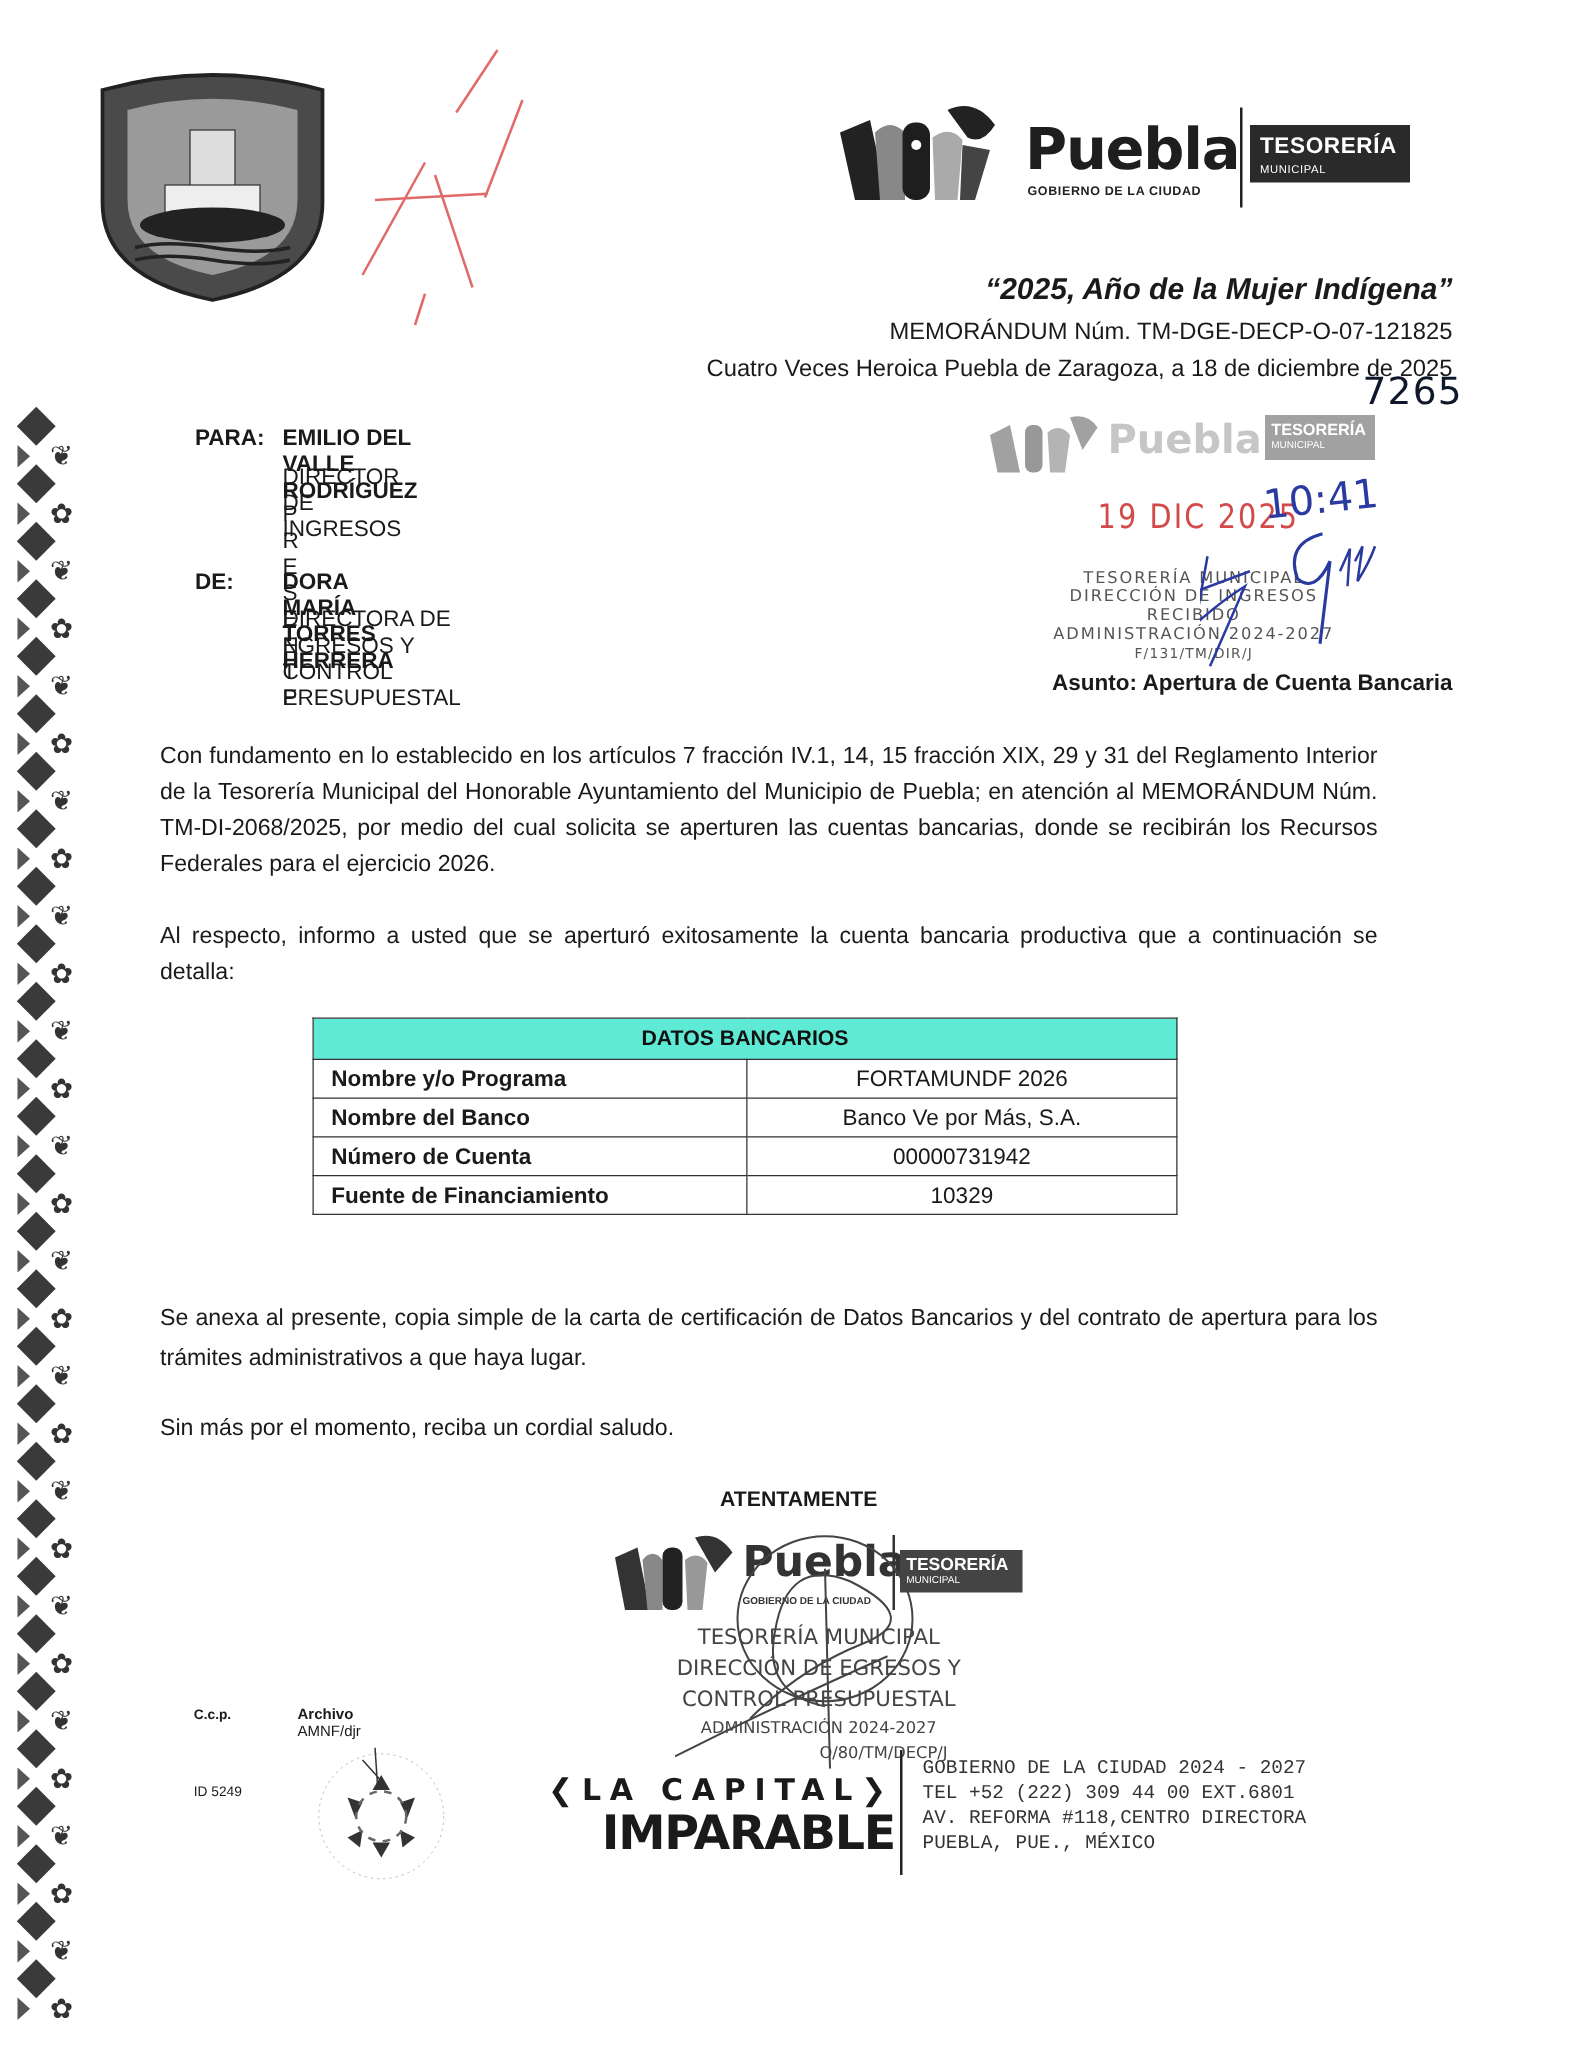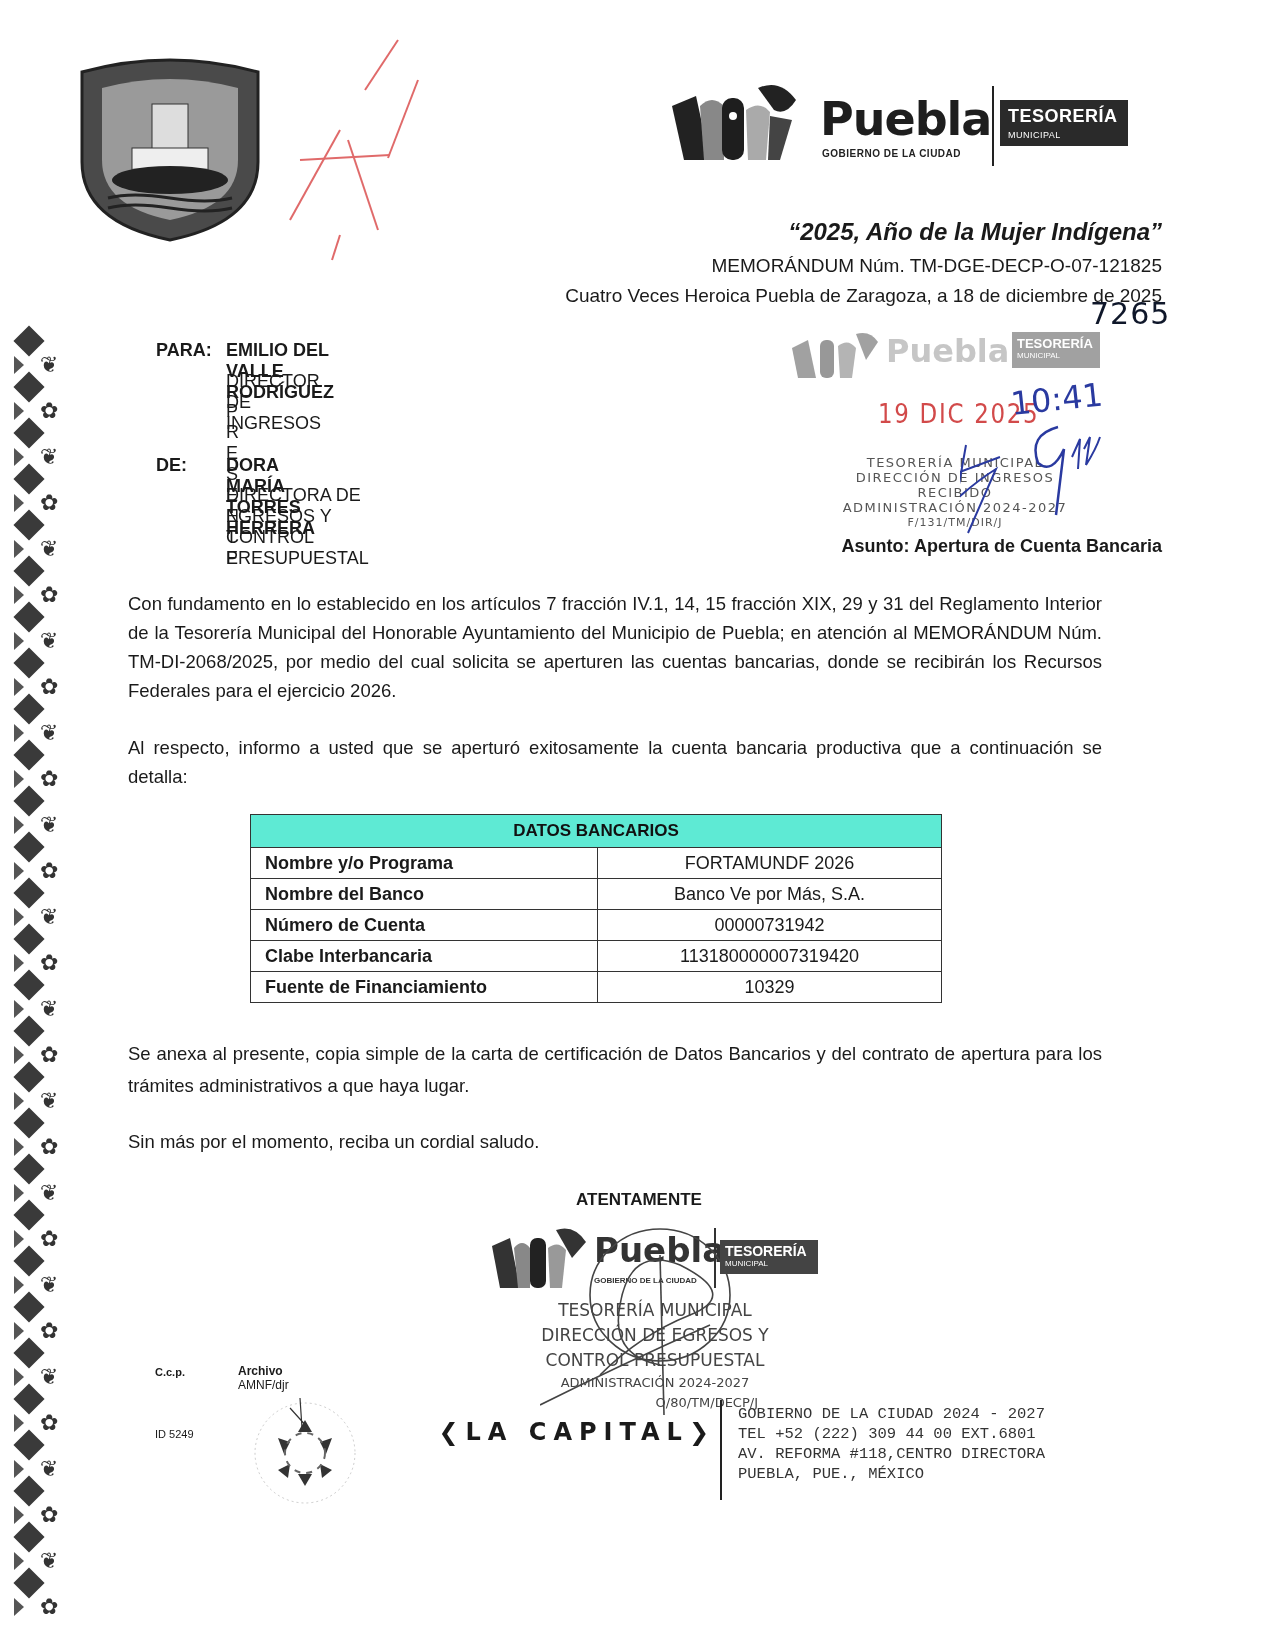--- a/index.html
+++ b/index.html
@@ -333,24 +333,20 @@
     </tr>
     <tr>
       <td class="k">Nombre del Banco</td>
       <td class="v">Banco Ve por Más, S.A.</td>
     </tr>
     <tr>
       <td class="k">Número de Cuenta</td>
       <td class="v">00000731942</td>
     </tr>
     <tr>
-      <td class="k">Clabe Interbancaria</td>
-      <td class="v">113180000007319420</td>
-    </tr>
-    <tr>
       <td class="k">Fuente de Financiamiento</td>
       <td class="v">10329</td>
     </tr>
   </tbody>
 </table>
 
 <div class="abs para" style="top:1038px;line-height:32px">Se anexa al presente, copia simple de la carta de certificación de Datos Bancarios y del contrato de apertura para los trámites administrativos a que haya lugar.</div>
 <div class="abs para" style="top:1127px">Sin más por el momento, reciba un cordial saludo.</div>
 
 <div class="abs atentamente">ATENTAMENTE</div>
@@ -405,20 +401,21 @@
     <path d="M28 40 L40 44 L34 56 Z"></path>
   </g>
   <circle cx="55" cy="55" r="20" fill="none" stroke="#666" stroke-width="2" stroke-dasharray="6 6"></circle>
   <path d="M40 10 L58 30 M50 0 L52 30" stroke="#333" stroke-width="1.2"></path>
 </svg>
 
 <div class="abs capital">
   <div class="c1">
     <span>❮</span><span>LA CAPITAL</span><span>❯</span>
   </div>
+  <div class="c2">IMPARABLE</div>
 </div>
 <div class="abs footer-div"></div>
 <div class="abs footer-addr">
   <div>GOBIERNO DE LA CIUDAD 2024 - 2027</div>
   <div>TEL +52 (222) 309 44 00 EXT.6801</div>
   <div>AV. REFORMA #118,CENTRO DIRECTORA</div>
   <div>PUEBLA, PUE., MÉXICO</div>
 </div>
 
 </body></html>

